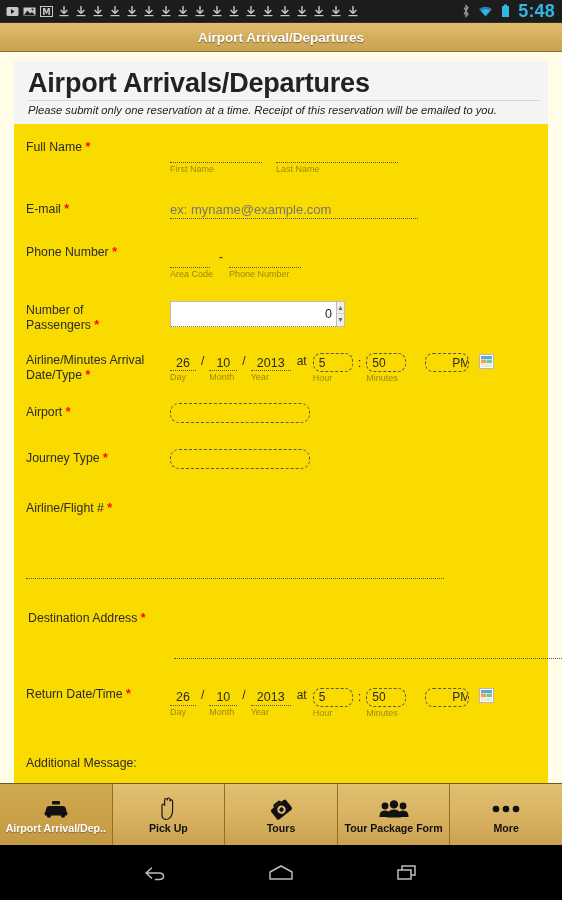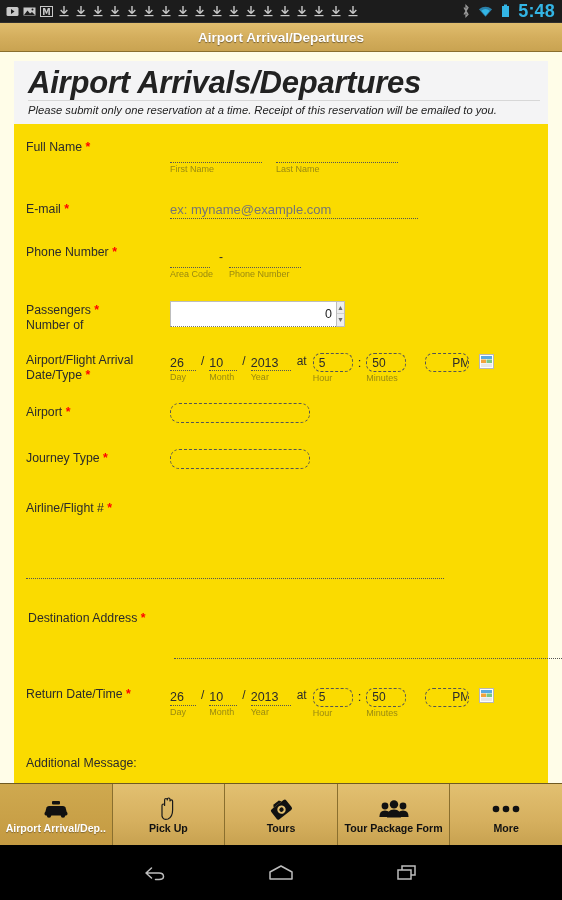--- a/index.html
+++ b/index.html
@@ -41,25 +41,24 @@
 
   
   .page { position: relative; background: #FFFDE8; height: 731px; }
 
   .form-head {
     position: absolute; left: 14px; top: 9px; width: 534px; height: 63px;
     background: #F4F4F5;
     padding: 8px 8px 0 14px;
   }
   .form-head h1 {
-    font-size: 31px; font-weight: bold; color: #222; letter-spacing: -.2px;
+    font-size: 27px; font-weight: bold; color: #222; letter-spacing: -.2px;
     line-height: 28px;
     border-bottom: 1px solid #d7d7d7;
     padding-bottom: 3px;
-    font-style: italic;
   }
   .form-head p {
     font-size: 11.2px; font-style: italic; color: #222;
     margin-top: 3px; white-space: nowrap;
   }
 
   .form-body {
     position: absolute; left: 14px; top: 72px; width: 534px; height: 711px;
     background: #FADB00;
     padding: 14px 0 0 0;
@@ -112,21 +111,21 @@
     flex: 1; display: flex; align-items: center; justify-content: center;
     font-size: 7px; color: #6a6a6a;
   }
   .spin-btns div:first-child { border-bottom: 1px solid #cfcfcf; }
 
   
   .dt { display: flex; align-items: flex-start; gap: 0; }
   .dtseg { text-align: center; }
   .dtnum {
     border: none; border-bottom: 1px dotted #555; background: transparent;
-    font-family: "Liberation Sans", sans-serif;
+    text-align: center; font-family: "Liberation Sans", sans-serif;
     font-size: 12.5px; color: #2b2b2b; outline: none; height: 16px; padding: 0;
   }
   .w-day { width: 26px; } .w-mon { width: 28px; } .w-yr { width: 40px; }
   .slash { font-size: 12px; color: #2b2b2b; padding: 0 5px; line-height: 17px; }
   .at { font-size: 12px; color: #2b2b2b; padding: 0 6px 0 6px; line-height: 17px; }
   .tbox {
     width: 40px; height: 19px; border: 1px dashed #555; border-radius: 8px;
     background: transparent; font-family: "Liberation Sans", sans-serif;
     font-size: 12px; color: #2b2b2b; outline: none; padding-left: 5px;
   }
@@ -380,38 +379,38 @@
             <div>
               <input class="uline" style="width: 72px;" value="">
               <span class="sub">Phone Number</span>
             </div>
           </div>
         </div>
       </div>
 
       <div class="row" style="margin-bottom:18px;">
         <div class="lbl">
+          <div>Number of</div>
           <div><span>Passengers</span>
             <span class="req">*</span></div>
-          <div>Number of</div>
         </div>
         <div class="fld">
           <div class="spin">
             <input class="spin-in" value="0" style="">
             <div class="spin-btns">
               <div>▲</div>
               <div>▼</div>
             </div>
           </div>
         </div>
       </div>
 
       <div class="row" style="margin-bottom:20px;">
         <div class="lbl">
-          <div>Airport/Flight Arrival</div>
+          <div>Airline/Minutes Arrival</div>
           <div><span>Date/Type</span>
             <span class="req">*</span></div>
         </div>
         <div class="fld">
           <div class="dt" style="padding-top:2px;">
             <div class="dtseg">
               <input class="dtnum w-day" value="26" style="">
               <span class="sub" style="text-align:left;">Day</span>
             </div>
             <span class="slash">/</span>

